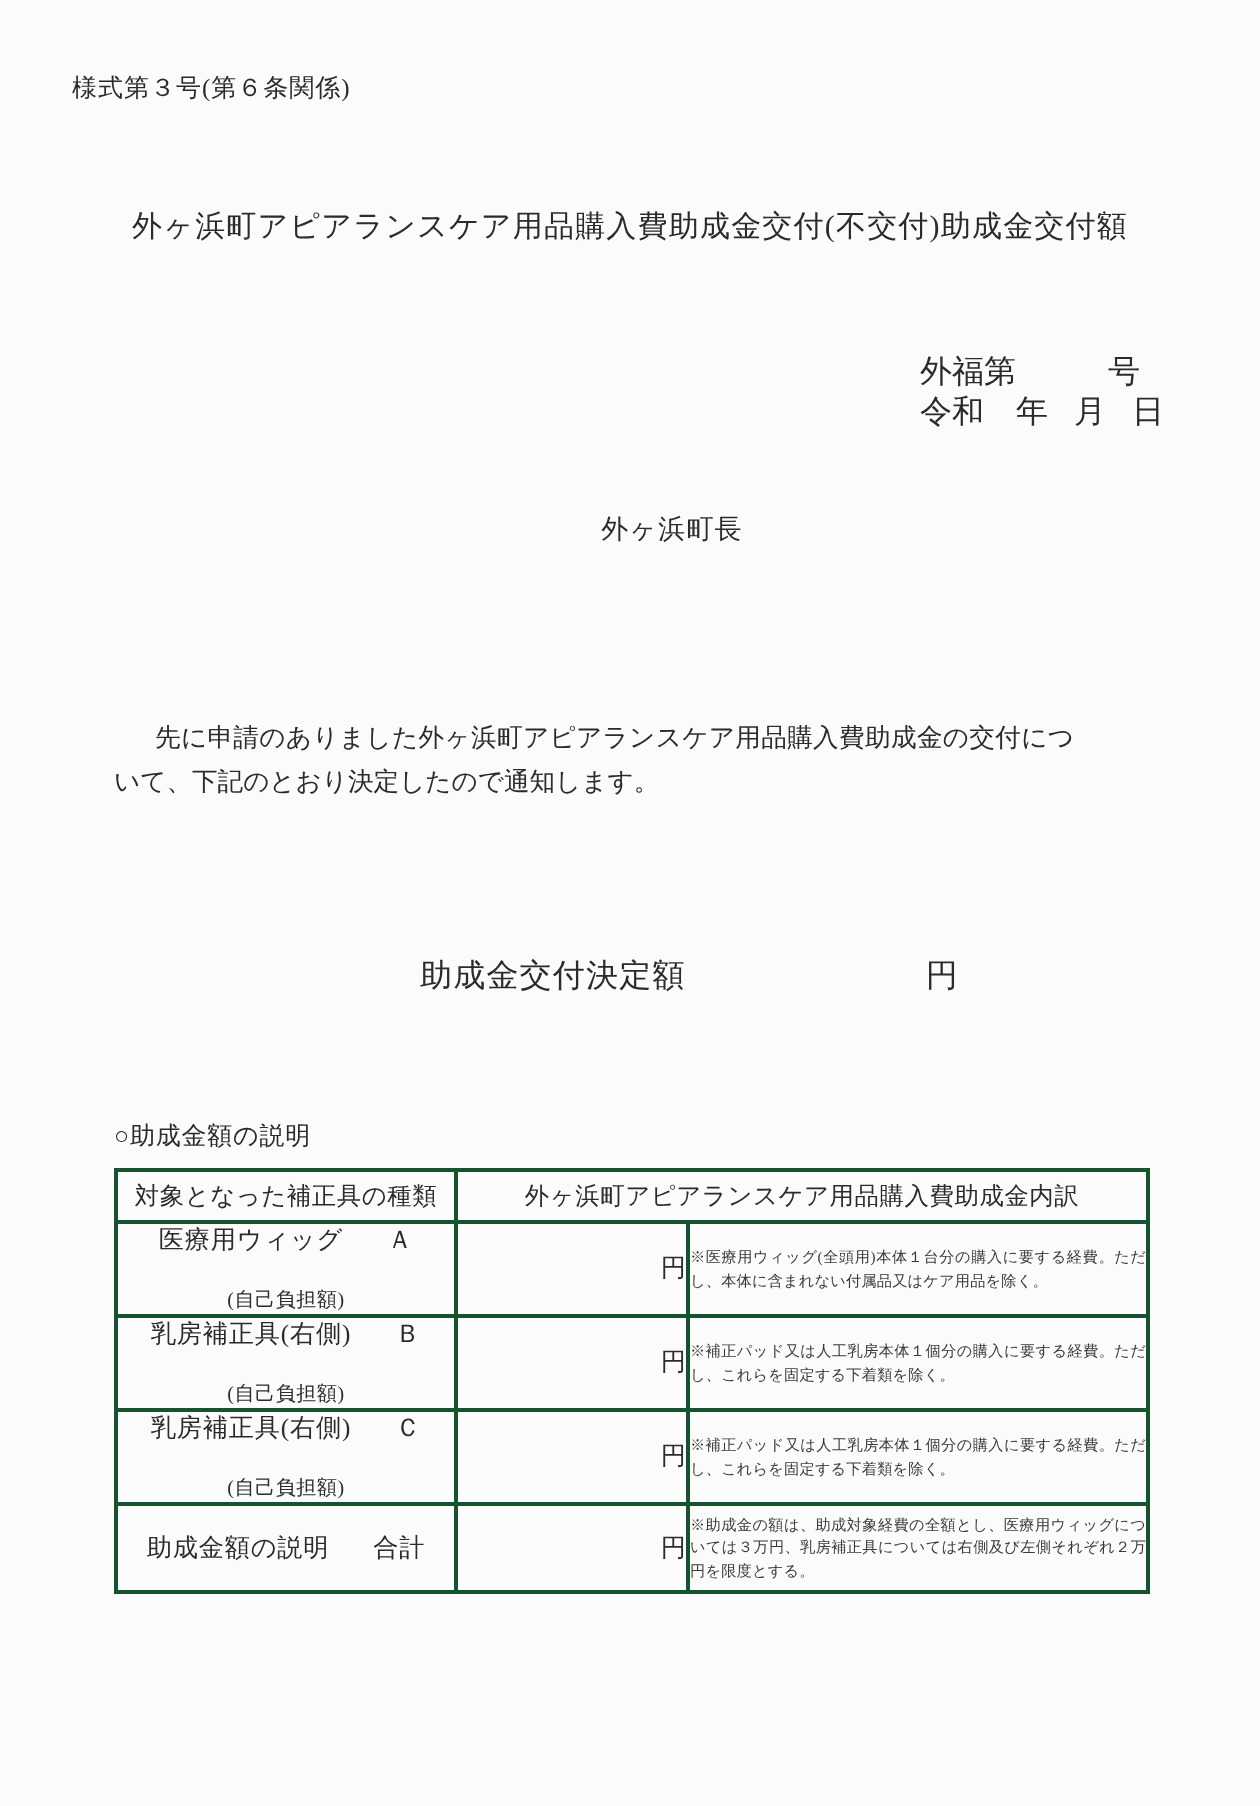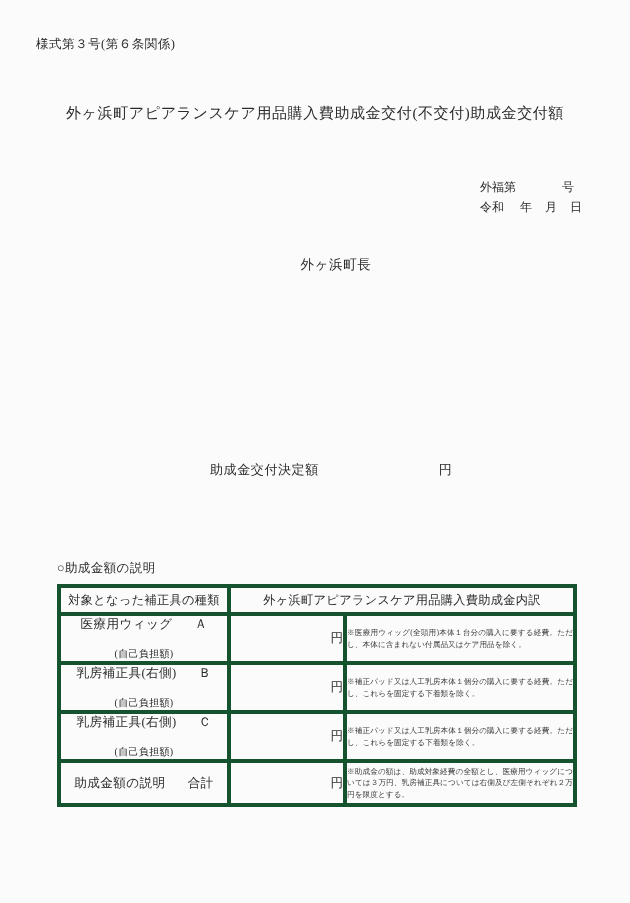--- a/index.html
+++ b/index.html
@@ -43,21 +43,21 @@
     font-size: 15px;
     letter-spacing: 0.6px;
     white-space: nowrap;
   }
 
   
   .numdate {
     position: absolute;
     right: 48px;
     top: 177px;
-    font-size: 12px;
+    font-size: 16px;
     line-height: 20px;
     text-align: left;
     white-space: nowrap;
   }
   .numdate .row {
     display: block;
   }
   .numdate .sp-wide { display: inline-block; width: 46px; }
   .numdate .sp-mid  { display: inline-block; width: 16px; }
   .numdate .sp-sm   { display: inline-block; width: 13px; }
@@ -85,22 +85,22 @@
     font-size: 12.8px;
     line-height: 22px;
     text-indent: 1.6em;
     text-align: justify;
   }
 
   
   .decision-line {
     position: absolute;
     left: 210px;
-    top: 461px;
-    font-size: 13px;
+    top: 478px;
+    font-size: 16px;
     letter-spacing: 0.6px;
     white-space: nowrap;
   }
   .decision-line .gap { display: inline-block; width: 120px; }
 
   
   .table-heading {
     position: absolute;
     left: 57px;
     top: 560px;
@@ -112,21 +112,21 @@
   
   .grant-table {
     position: absolute;
     left: 57px;
     top: 584px;
     width: 516px;
     border-collapse: collapse;
     table-layout: fixed;
   }
   .grant-table td, .grant-table th {
-    border: 4px solid #14532d;
+    border: 2px solid #14532d;
     padding: 0;
     vertical-align: middle;
     font-weight: normal;
   }
 
   .col-kind   { width: 170px; }
   .col-amount { width: 116px; }
   .col-note   { width: 230px; }
 
   .hdr-cell {
@@ -195,20 +195,21 @@
     <span class="row">
       <span>外福第</span><span class="sp-wide"></span><span>号</span>
     </span>
     <span class="row">
       <span>令和</span><span class="sp-mid"></span><span>年</span><span class="sp-sm"></span><span>月</span><span class="sp-sm"></span><span>日</span>
     </span>
   </div>
 
   <div class="issuer">外ヶ浜町長</div>
 
+  <div class="body-text">先に申請のありました外ヶ浜町アピアランスケア用品購入費助成金の交付について、下記のとおり決定したので通知します。</div>
 
   <div class="decision-line">
     <span>助成金交付決定額</span><span class="gap"></span><span>円</span>
   </div>
 
   <div class="table-heading">○助成金額の説明</div>
 
   <table class="grant-table">
     <colgroup>
       <col class="col-kind">

